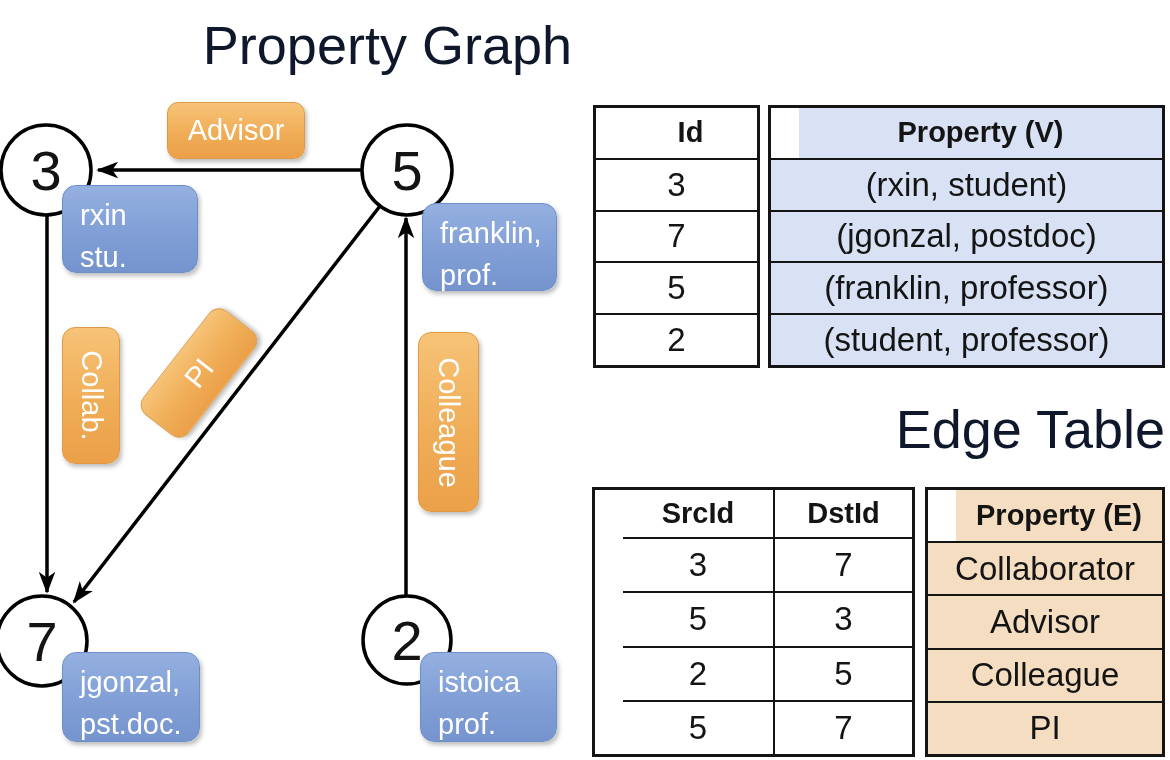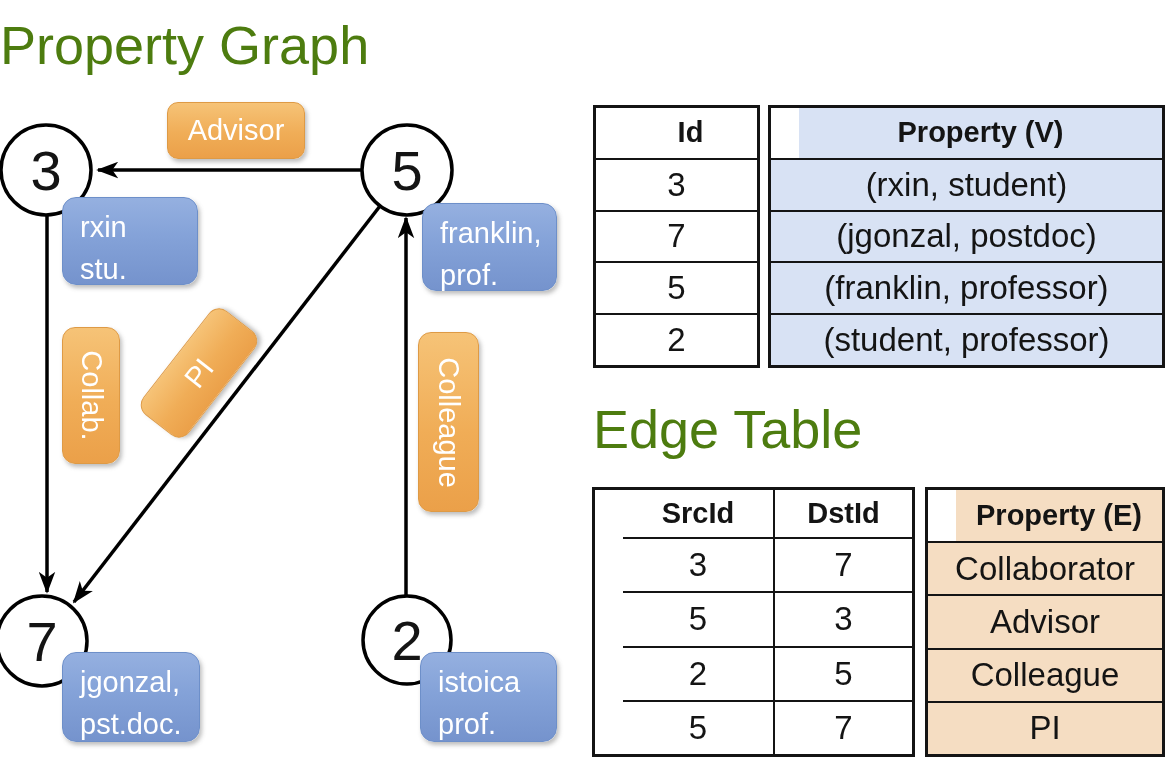--- a/index.html
+++ b/index.html
@@ -1,22 +1,22 @@
 <!DOCTYPE html>
 <html><head>
 <meta charset="utf-8">
 <style>
   html,body{margin:0;padding:0;background:#ffffff;}
   #stage{
     position:relative;width:1170px;height:760px;background:#ffffff;overflow:hidden;
     font-family:"Liberation Sans", sans-serif;color:#141414;
   }
   .title{
-    position:absolute;text-align:left;font-size:54px;font-weight:300;
-    letter-spacing:0px;color:#4d7c0f;white-space:nowrap;
+    position:absolute;text-align:right;font-size:54px;font-weight:300;
+    letter-spacing:0px;color:#0f172a;white-space:nowrap;
   }
   #graph-svg{position:absolute;left:0;top:0;}
   
   .chip{
     position:absolute;display:flex;align-items:center;justify-content:center;
     background:linear-gradient(180deg,#f6c377 0%,#f0ad57 55%,#eba049 100%);
     border:1.5px solid #de9a45;border-radius:11px;
     box-shadow:2px 3px 4px rgba(110,110,110,0.45);
     color:#ffffff;font-size:29px;
   }
@@ -88,21 +88,21 @@
   <div class="chip vertical" style="left:62px;top:327px;width:56px;height:135px;border-radius:13px;">
     <span>Collab.</span>
   </div>
   <div class="chip" style="left:133px;top:344px;width:130px;height:56px;transform:rotate(-52deg);border-radius:13px;">
     <span>PI</span>
   </div>
   <div class="chip vertical" style="left:418px;top:332px;width:59px;height:178px;border-radius:13px;">
     <span>Colleague</span>
   </div>
 
-  <div class="propbox" style="left:62px;top:185px;width:136px;height:88px;margin-top:12px;">
+  <div class="propbox" style="left:62px;top:185px;width:136px;height:88px;">
     <div>rxin</div>
     <div>stu.</div>
   </div>
   <div class="propbox" style="left:422px;top:203px;width:135px;height:88px;">
     <div>franklin,</div>
     <div>prof.</div>
   </div>
   <div class="propbox" style="left:62px;top:652px;width:138px;height:90px;">
     <div>jgonzal,</div>
     <div>pst.doc.</div>

